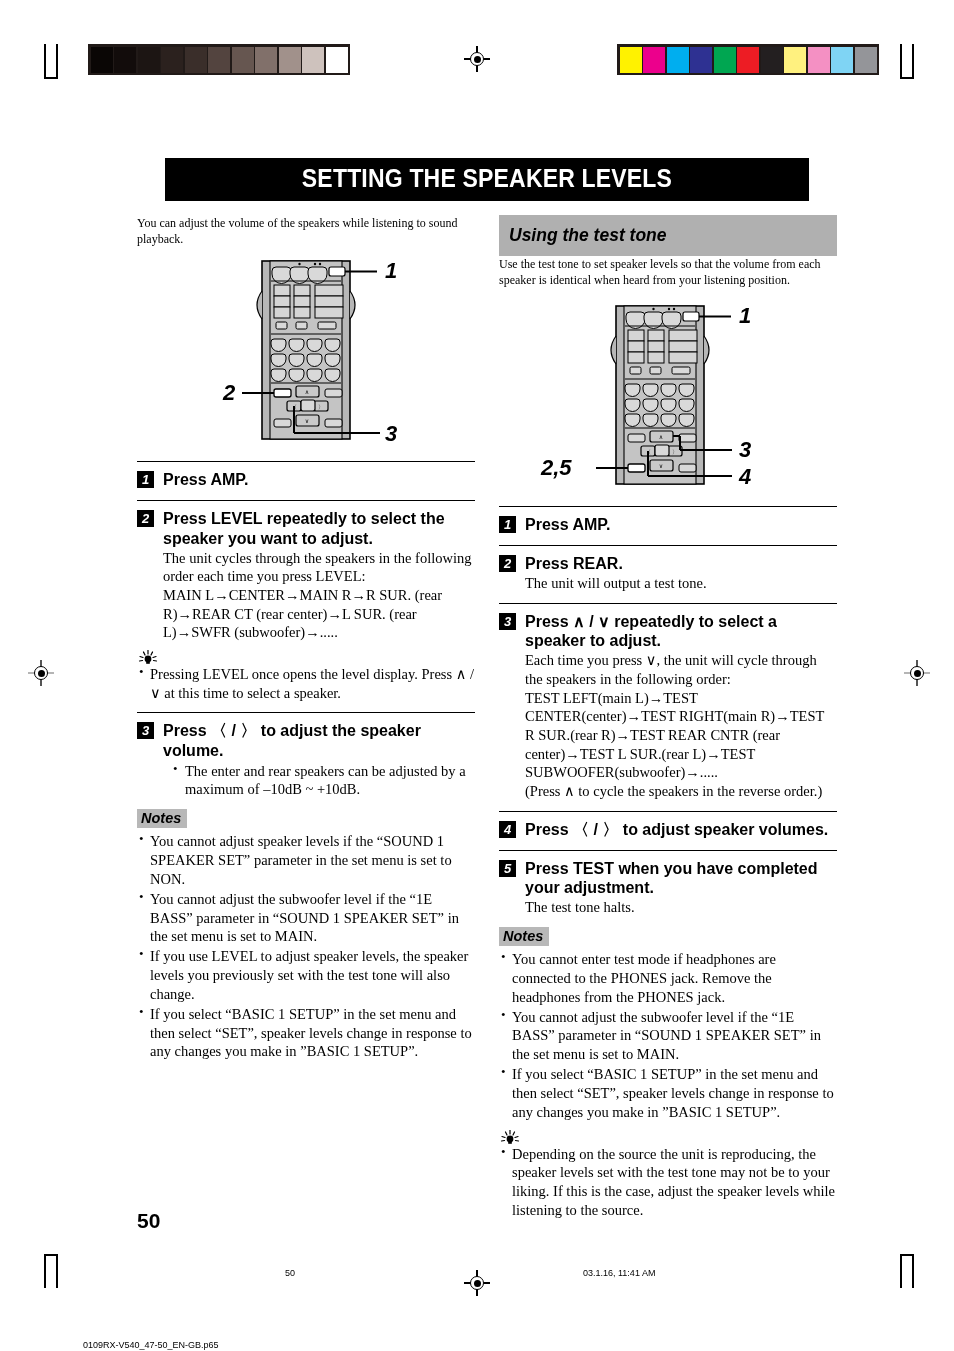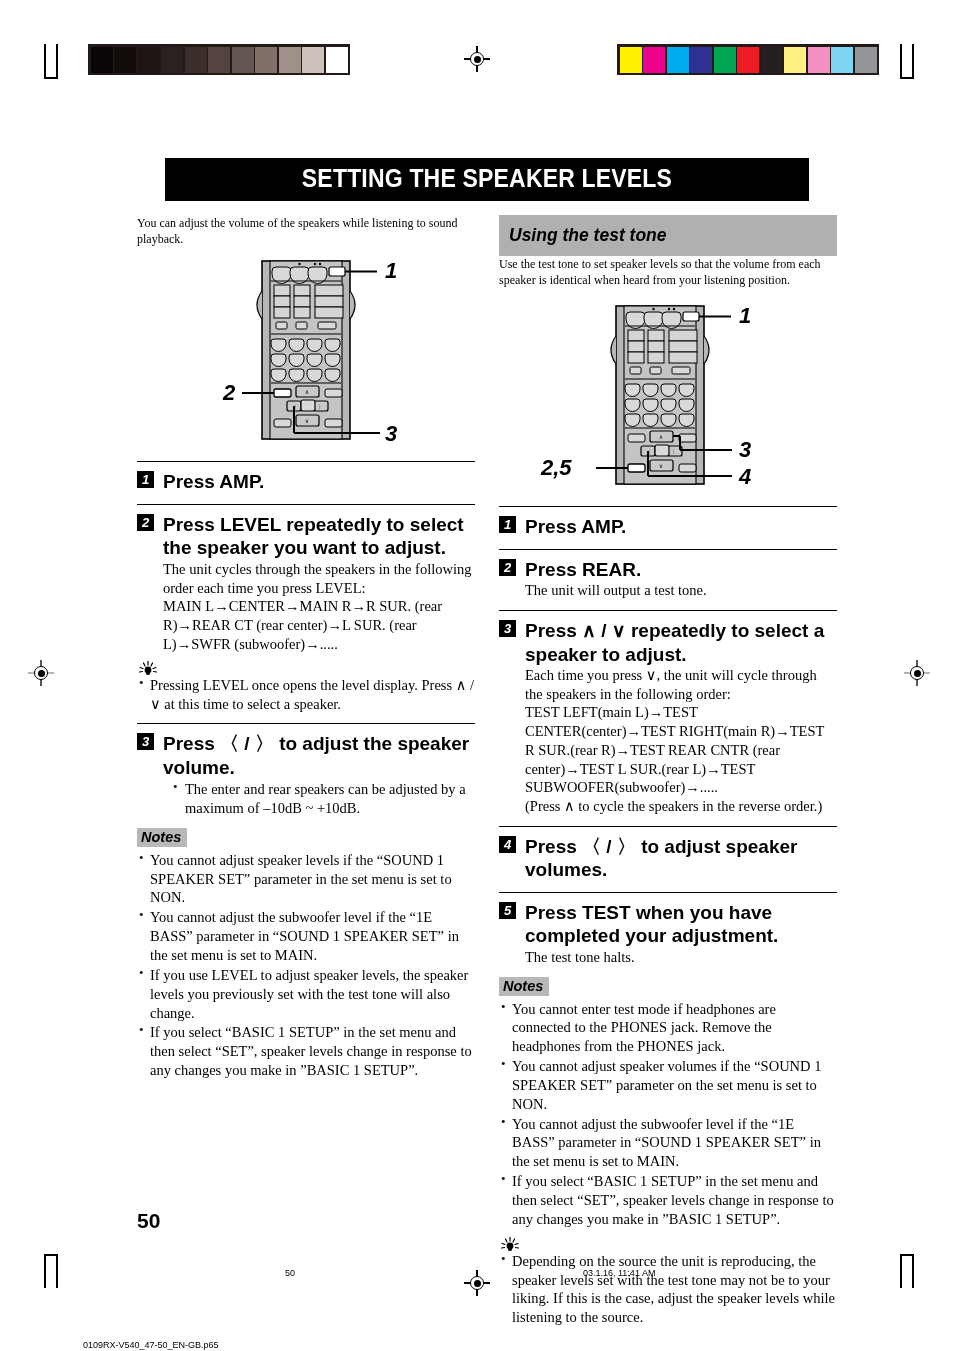--- a/index.html
+++ b/index.html
@@ -75,21 +75,21 @@
   .stepnum {
     position:absolute; left:0; top:2px;
     width:17px; height:17px; background:#000; color:#fff;
     font-family:"Liberation Sans", sans-serif;
     font-weight:bold; font-size:13px;
     text-align:center; line-height:17px;
     font-style:italic;
   }
   .step-title {
     font-family:"Liberation Sans", sans-serif;
-    font-weight:bold; font-size:19px; line-height:1.24;
+    font-weight:bold; font-size:16px; line-height:1.24;
     padding-top:1px;
   }
   .step-body { font-size:14.5px; line-height:1.29; }
 
   ul.bullets { list-style:none; margin:0; padding:0; }
   ul.bullets li {
     position:relative; padding-left:13px; font-size:14.5px; line-height:1.3;
     margin-top:1px;
   }
   ul.bullets li::before {
@@ -441,21 +441,20 @@
       <div class="rule" style="margin-top:10px;"></div>
       <div class="step" style="margin-top:7px;">
         <div class="stepnum">5</div>
         <div class="step-title">Press TEST when you have completed your adjustment.</div>
         <div class="step-body"> The test tone halts.</div>
       </div>
 
       <div><span class="notes-label">Notes</span></div>
       <ul class="bullets">
         <li>You cannot enter test mode if headphones are connected to the PHONES jack. Remove the headphones from the PHONES jack.</li>
-        <li>You cannot adjust speaker volumes if the “SOUND 1 SPEAKER SET” parameter on the set menu is set to NON.</li>
         <li>You cannot adjust the subwoofer level if the “1E BASS” parameter in “SOUND 1 SPEAKER SET” in the set menu is set to MAIN.</li>
         <li>If you select “BASIC 1 SETUP” in the set menu and then select “SET”, speaker levels change in response to any changes you make in ”BASIC 1 SETUP”.</li>
       </ul>
 
       <div class="tip-icon">
         <svg width="22" height="15" viewBox="0 0 22 15">
           <g stroke="#000" stroke-width="1.2" stroke-linecap="round">
             <line x1="11" y1="0.5" x2="11" y2="4"></line>
             <line x1="6.5" y1="2" x2="8" y2="5"></line>
             <line x1="15.5" y1="2" x2="14" y2="5"></line>

